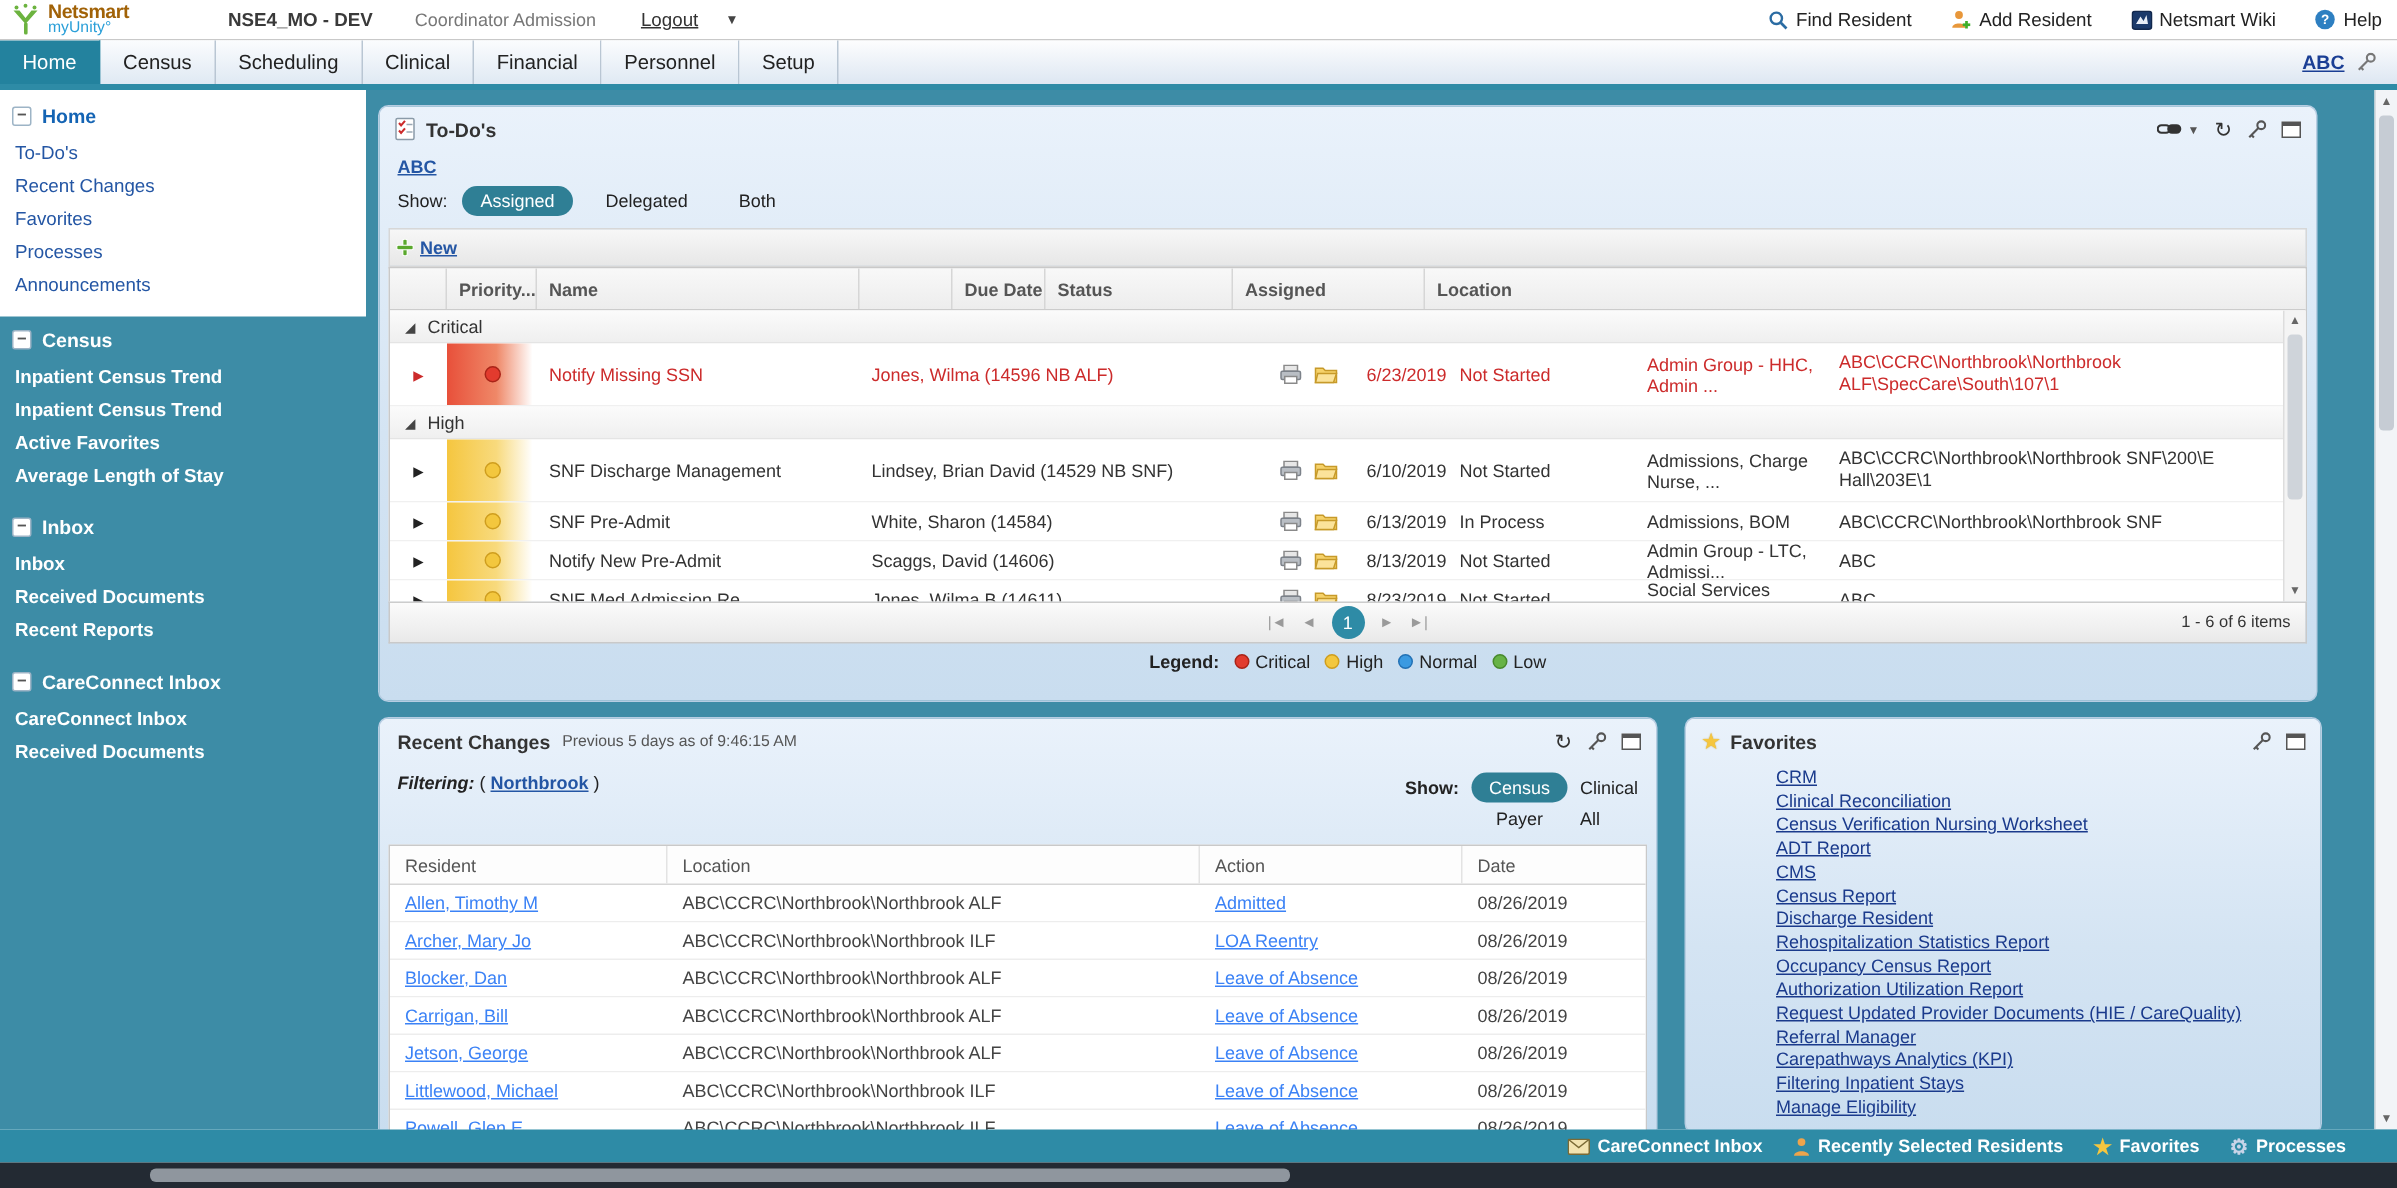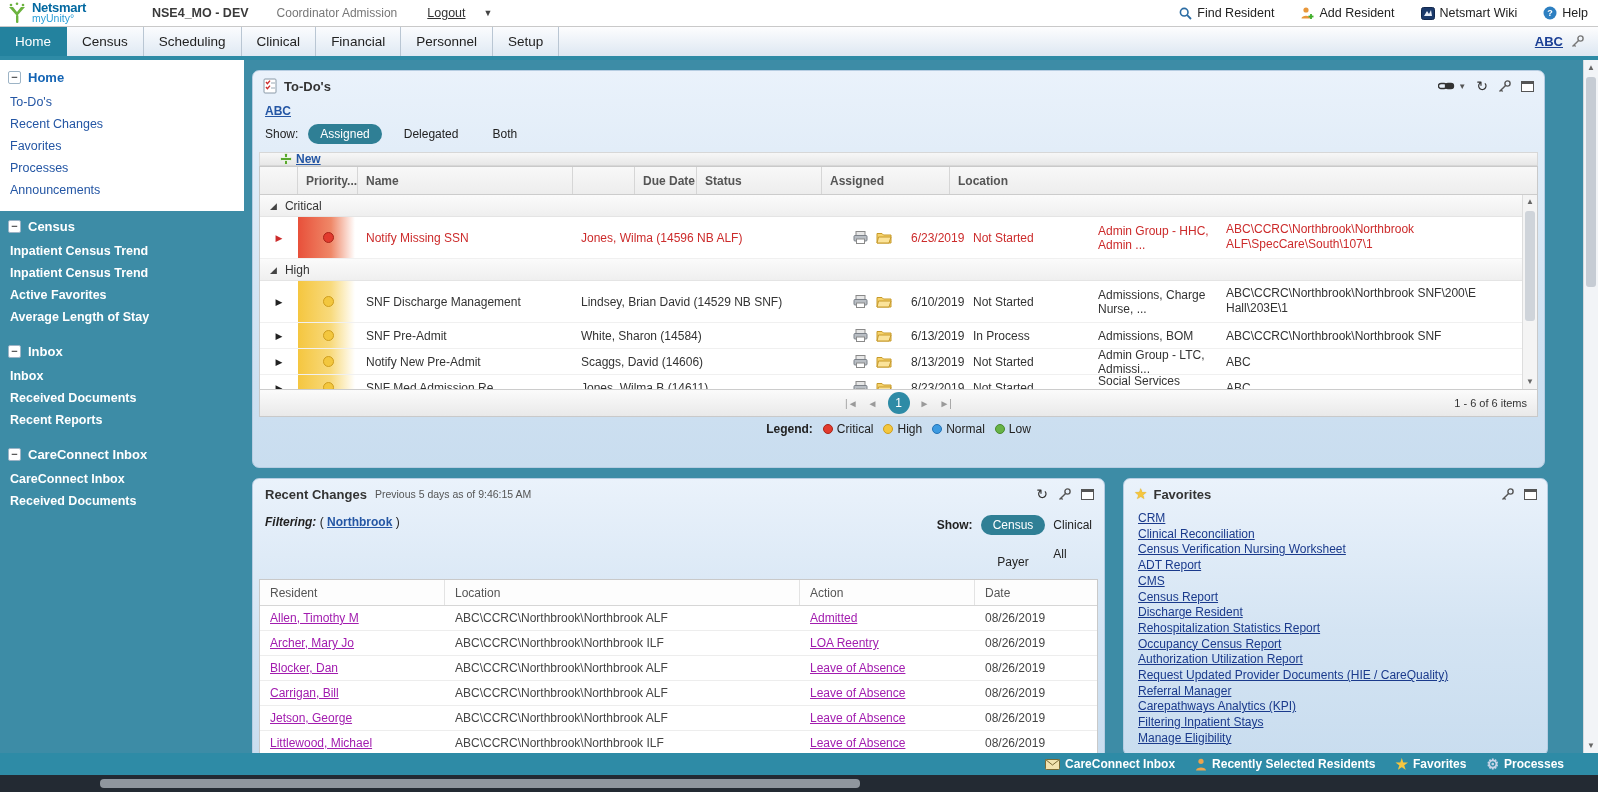--- a/index.html
+++ b/index.html
@@ -4,21 +4,21 @@
 <style>
   * { margin:0; padding:0; box-sizing:border-box; }
   html,body { width:1598px; height:792px; overflow:hidden; }
   body { font-family:"Liberation Sans", sans-serif; font-size:12px; background:#fff; }
   #app { position:relative; width:1598px; height:792px; overflow:hidden; background:#fff; }
 
   
   .topbar { height:27px; background:#fff; border-bottom:1px solid #c9c9c9; display:flex; align-items:center; padding:0 10px 0 6px; }
   .brand { display:flex; align-items:flex-start; gap:4px; width:130px; }
   .brand-text { line-height:11px; }
-  .brand-name { font-weight:bold; color:#0369a1; font-size:13px; letter-spacing:-.3px; }
+  .brand-name { font-weight:bold; color:#a16207; font-size:13px; letter-spacing:-.3px; }
   .brand-sub { color:#2a9fd8; font-size:10.5px; }
   .env { font-weight:bold; color:#3a3a3a; font-size:12.5px; margin-left:16px; }
   .role { color:#777; font-size:12px; margin-left:28px; }
   .logout { color:#333; text-decoration:underline; font-size:12.5px; margin-left:30px; cursor:pointer; }
   .caret { color:#444; font-size:9px; margin-left:18px; cursor:pointer; }
   .topbar-right { margin-left:auto; display:flex; align-items:center; gap:26px; }
   .top-act { display:flex; align-items:center; gap:5px; color:#222; font-size:12.5px; cursor:pointer; }
 
   
   .tabbar { height:29px; background:linear-gradient(180deg,#fdfdfe,#dde7f2); display:flex; align-items:stretch; border-bottom:0; }
@@ -56,21 +56,21 @@
   .chev { font-size:8px; color:#555; margin-left:2px; }
 
   
   #todos { left:8px; top:10px; width:1293px; height:398px; }
   .abc-row { padding:3px 12px 2px; }
   .scope-link { color:#2456a4; text-decoration:underline; font-size:12px; font-weight:bold; cursor:pointer; }
   .show-row { padding:4px 12px 6px; display:flex; align-items:center; gap:10px; color:#222; font-size:12px; }
   .pill { padding:3px 12px; border-radius:11px; cursor:pointer; font-size:12px; color:#222; }
   .pill.sel { background:#2f7f95; color:#fff; }
   .plain-filter { cursor:pointer; }
-  .toolbar { margin:2px 6px 0; height:14px; background:linear-gradient(180deg,#f7f7f7,#e7e7e7); border:1px solid #d7d7d7; display:flex; align-items:center; padding:0 20px; }
+  .toolbar { margin:2px 6px 0; height:26px; background:linear-gradient(180deg,#f7f7f7,#e7e7e7); border:1px solid #d7d7d7; display:flex; align-items:center; padding:0 4px; }
   .new-link { display:flex; align-items:center; gap:4px; cursor:pointer; }
   .new-link span { color:#2456a4; font-weight:bold; text-decoration:underline; font-size:12px; }
 
   .grid { margin:0 6px; background:#fff; border:1px solid #c9c9c9; border-bottom:0; }
   .ghead { display:flex; background:linear-gradient(180deg,#f8f8f8,#ededed); border-bottom:1px solid #ccc; height:28px;font-weight:bold; }
   .ghead .hc { padding:7px 8px 0; font-size:12px; color:#555; border-right:1px solid #d6d6d6; overflow:hidden; white-space:nowrap; }
   .gbody { position:relative; height:194px; overflow:hidden; background:#fff; }
   .gbody-rows { padding-right:15px; }
   .c-expand { width:38px; flex:0 0 38px; }
   .c-priority { width:60px; flex:0 0 60px; }
@@ -125,26 +125,26 @@
   .show-right .lbl { font-weight:bold; grid-column:1; }
   .rgrid { margin:8px 6px 0; background:#fff; border:1px solid #c9c9c9; }
   .rghead { display:flex; height:26px; border-bottom:1px solid #d6d6d6; background:#fdfdfd; }
   .rghead .hc { padding:6px 10px 0; color:#555; font-size:12px; border-right:1px solid #e3e3e3; }
   .rc-res { width:185px; flex:0 0 185px; }
   .rc-loc { width:355px; flex:0 0 355px; }
   .rc-act { width:175px; flex:0 0 175px; }
   .rc-date { flex:1; }
   .rrow { display:flex; height:25px; align-items:center; border-bottom:1px solid #ededed; background:#fff; }
   .rrow .bc { padding:0 10px; font-size:12px; color:#444; overflow:hidden; white-space:nowrap; }
-  .rlink { color:#a21caf; text-decoration:underline; cursor:pointer;text-align:center; }
+  .rlink { color:#3b82f6; text-decoration:underline; cursor:pointer;text-align:center; }
 
   
   #favorites { left:879px; top:418px; width:425px; height:278px; }
   .fav-star { color:#f5c63f; font-size:15px; text-shadow:0 0 1px #c79a20; }
-  .fav-list { padding:2px 12px 0 14px; }
+  .fav-list { padding:2px 12px 0 14px;margin-left:46px; }
   .fav-link { display:block; color:#1a3a8c; text-decoration:underline; font-size:12px; line-height:15.7px; cursor:pointer; white-space:nowrap; }
 
   
   .statusbar { position:absolute; left:0; right:0; bottom:17px; height:22px; background:#2e8ba6; display:flex; align-items:center; justify-content:flex-end; gap:20px; padding-right:34px; }
   .sb-act { display:flex; align-items:center; gap:5px; color:#fff; font-weight:bold; font-size:12px; cursor:pointer; }
   .gear-glyph { color:#c8d4e8; font-size:14px; line-height:1; }
   .star-glyph { color:#f5c63f; font-size:14px; line-height:1; }
   .bottomstrip { position:absolute; left:0; right:0; bottom:0; height:17px; background:#232a33; }
   .hthumb { position:absolute; left:100px; top:4px; width:760px; height:9px; background:#8f969e; border-radius:4px; cursor:pointer; }
 
@@ -520,21 +520,21 @@
               <b>Filtering:</b>
               <span>(</span>
               <span class="northbrook">Northbrook</span>
               <span>)</span>
             </span>
             <div class="show-right">
               <span class="lbl">Show:</span>
               <span class="pill sel">Census</span>
               <span class="plain-filter">Clinical</span>
               <span></span>
-              <span class="plain-filter" style="text-align:center;margin-top:16px;">Payer</span>
+              <span class="plain-filter" style="text-align:center;">Payer</span>
               <span class="plain-filter">All</span>
             </div>
           </div>
           <div class="rgrid">
             <div class="rghead">
               <div class="hc rc-res">Resident</div>
               <div class="hc rc-loc">Location</div>
               <div class="hc rc-act">Action</div>
               <div class="hc rc-date" style="border-right:0;">Date</div>
             </div>

